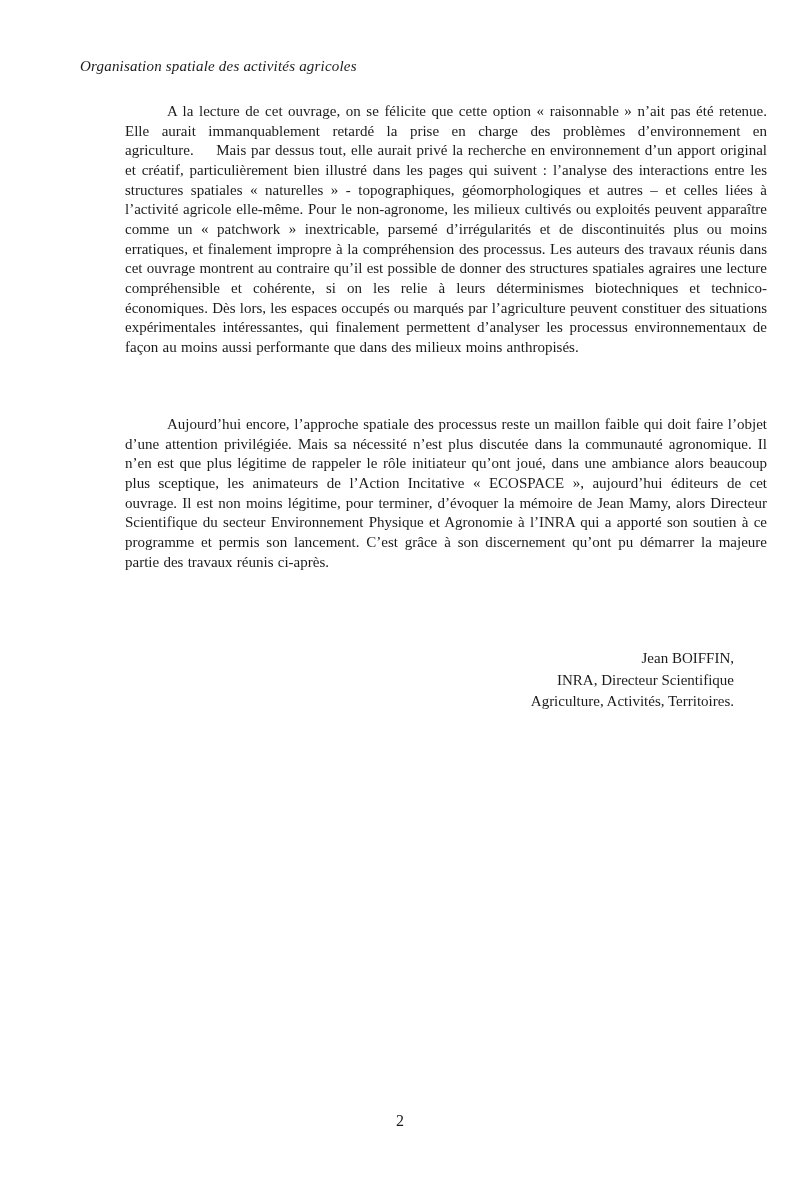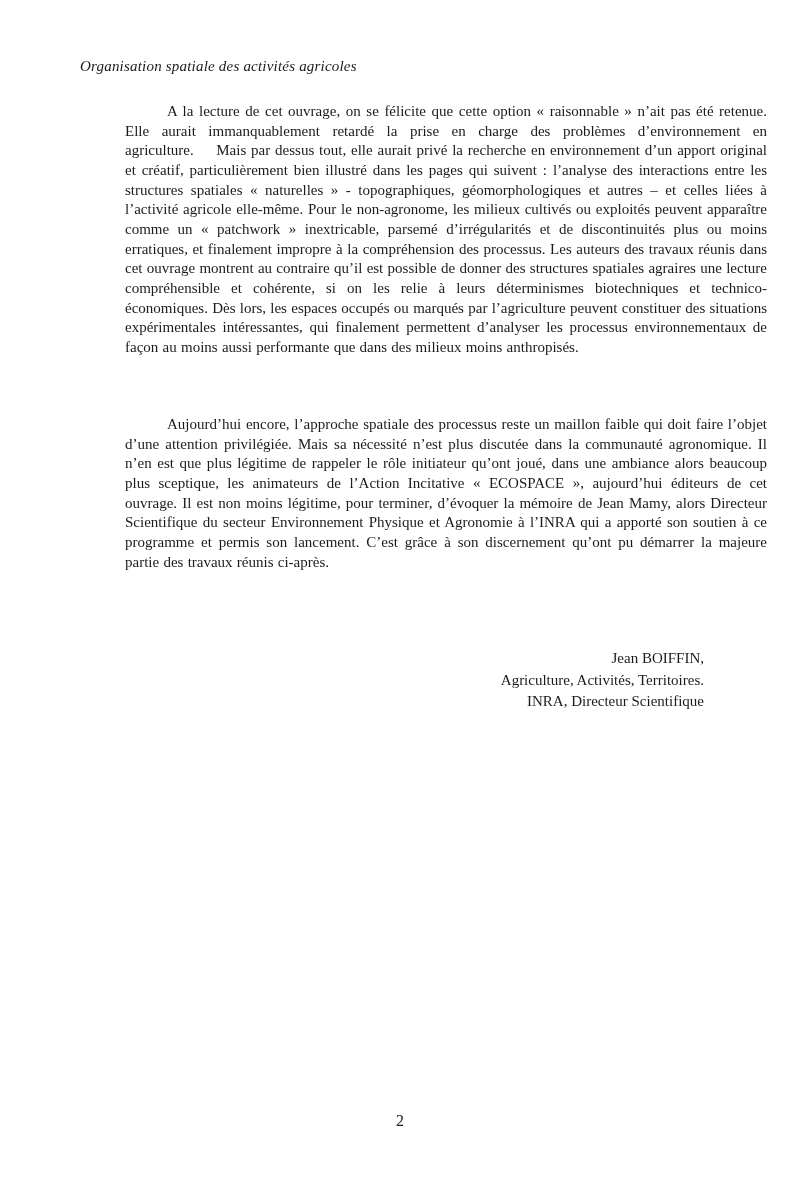--- a/index.html
+++ b/index.html
@@ -40,21 +40,21 @@
     text-align: justify;
     text-indent: 42px;
     hyphens: none;
     word-spacing: 0.5px;
     margin-left: 46px;
   }
   .para-1 { top: 102px; }
   .para-2 { top: 415px; }
   .signature {
     position: absolute;
-    right: 96px;
+    right: 66px;
     top: 648px;
     font-size: 15px;
     line-height: 21.5px;
     text-align: right;
     white-space: nowrap;
   }
   .page-number {
     position: absolute;
     left: 80px;
     width: 640px;
@@ -69,19 +69,19 @@
 <div class="page">
 
   <div class="running-header">Organisation spatiale des activités agricoles</div>
 
   <div class="para para-1">A la lecture de cet ouvrage, on se félicite que cette option «&nbsp;raisonnable&nbsp;» n’ait pas été retenue. Elle aurait immanquablement retardé la prise en charge des problèmes d’environnement en agriculture.  Mais par dessus tout, elle aurait privé la recherche en environnement d’un apport original et créatif, particulièrement bien illustré dans les pages qui suivent&nbsp;: l’analyse des interactions entre les structures spatiales «&nbsp;naturelles&nbsp;» - topographiques, géomorphologiques et autres – et celles liées à l’activité agricole elle-même. Pour le non-agronome, les milieux cultivés ou exploités peuvent apparaître comme un «&nbsp;patchwork&nbsp;» inextricable, parsemé d’irrégularités et de discontinuités plus ou moins erratiques, et finalement impropre à la compréhension des processus. Les auteurs des travaux réunis dans cet ouvrage montrent au contraire qu’il est possible de donner des structures spatiales agraires une lecture compréhensible et cohérente, si on les relie à leurs déterminismes biotechniques et technico-économiques. Dès lors, les espaces occupés ou marqués par l’agriculture peuvent constituer des situations expérimentales intéressantes, qui finalement permettent d’analyser les processus environnementaux de façon au moins aussi performante que dans des milieux moins anthropisés.</div>
 
   <div class="para para-2">Aujourd’hui encore, l’approche spatiale des processus reste un maillon faible qui doit faire l’objet d’une attention privilégiée. Mais sa nécessité n’est plus discutée dans la communauté agronomique. Il n’en est que plus légitime de rappeler le rôle initiateur qu’ont joué, dans une ambiance alors beaucoup plus sceptique, les animateurs de l’Action Incitative «&nbsp;ECOSPACE&nbsp;», aujourd’hui éditeurs de cet ouvrage. Il est non moins légitime, pour terminer, d’évoquer la mémoire de Jean Mamy, alors Directeur Scientifique du secteur Environnement Physique et Agronomie à l’INRA qui a apporté son soutien à ce programme et permis son lancement. C’est grâce à son discernement qu’ont pu démarrer la majeure partie des travaux réunis ci-après.</div>
 
   <div class="signature">
     <div>Jean BOIFFIN,</div>
+    <div>INRA, Directeur Scientifique</div>
     <div>Agriculture, Activités, Territoires.</div>
-    <div>INRA, Directeur Scientifique</div>
   </div>
 
   <div class="page-number">2</div>
 
 </div>
 
 </body></html>

